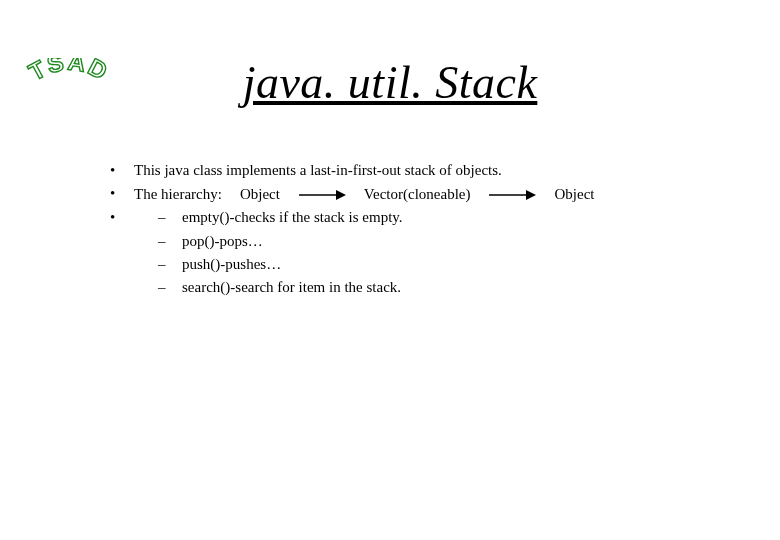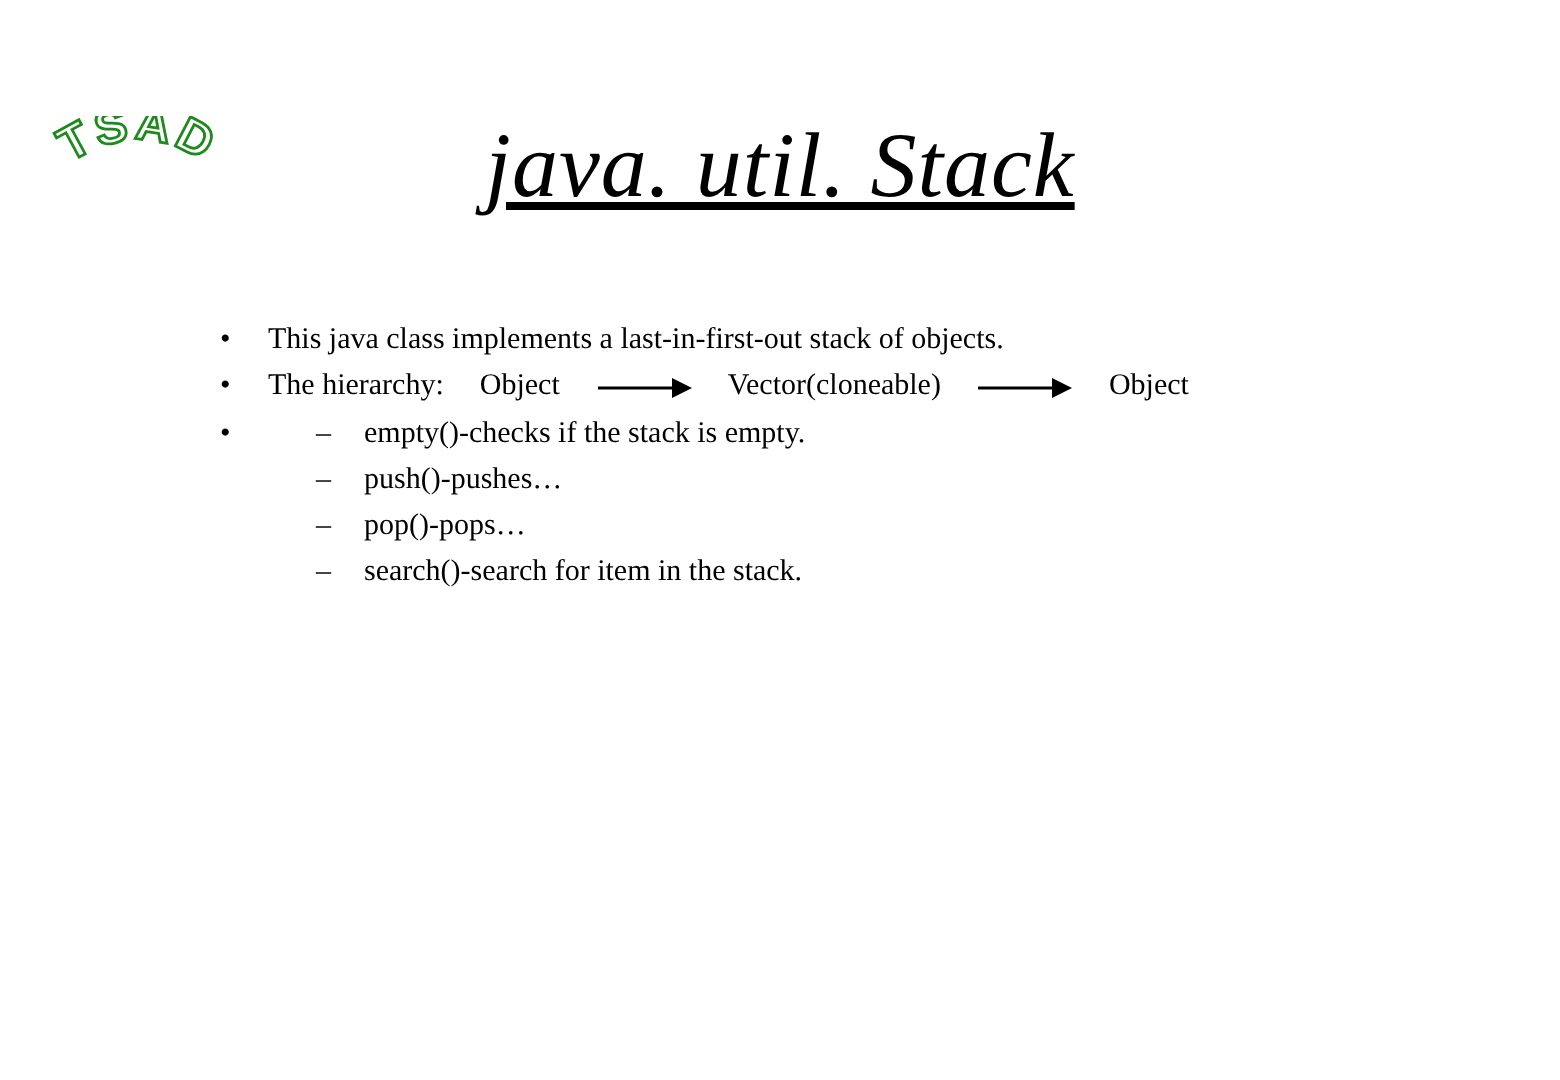--- a/index.html
+++ b/index.html
@@ -121,22 +121,22 @@
             <line x1="1" y1="6" x2="40" y2="6" stroke="#000" stroke-width="1.6"></line>
             <polygon points="48,6 38,1 38,11" fill="#000"></polygon>
           </svg>
           <span class="lbl">Object</span>
         </span>
       </li>
 
       <li>
         <ul class="dashes">
           <li><span>empty()-checks if the stack is empty.</span></li>
+          <li><span>pop()-pops…</span></li>
           <li><span>push()-pushes…</span></li>
-          <li><span>pop()-pops…</span></li>
           <li><span>search()-search for item in the stack.</span></li>
         </ul>
       </li>
 
     </ul>
   </div>
 
 </div>
 
 </body></html>

